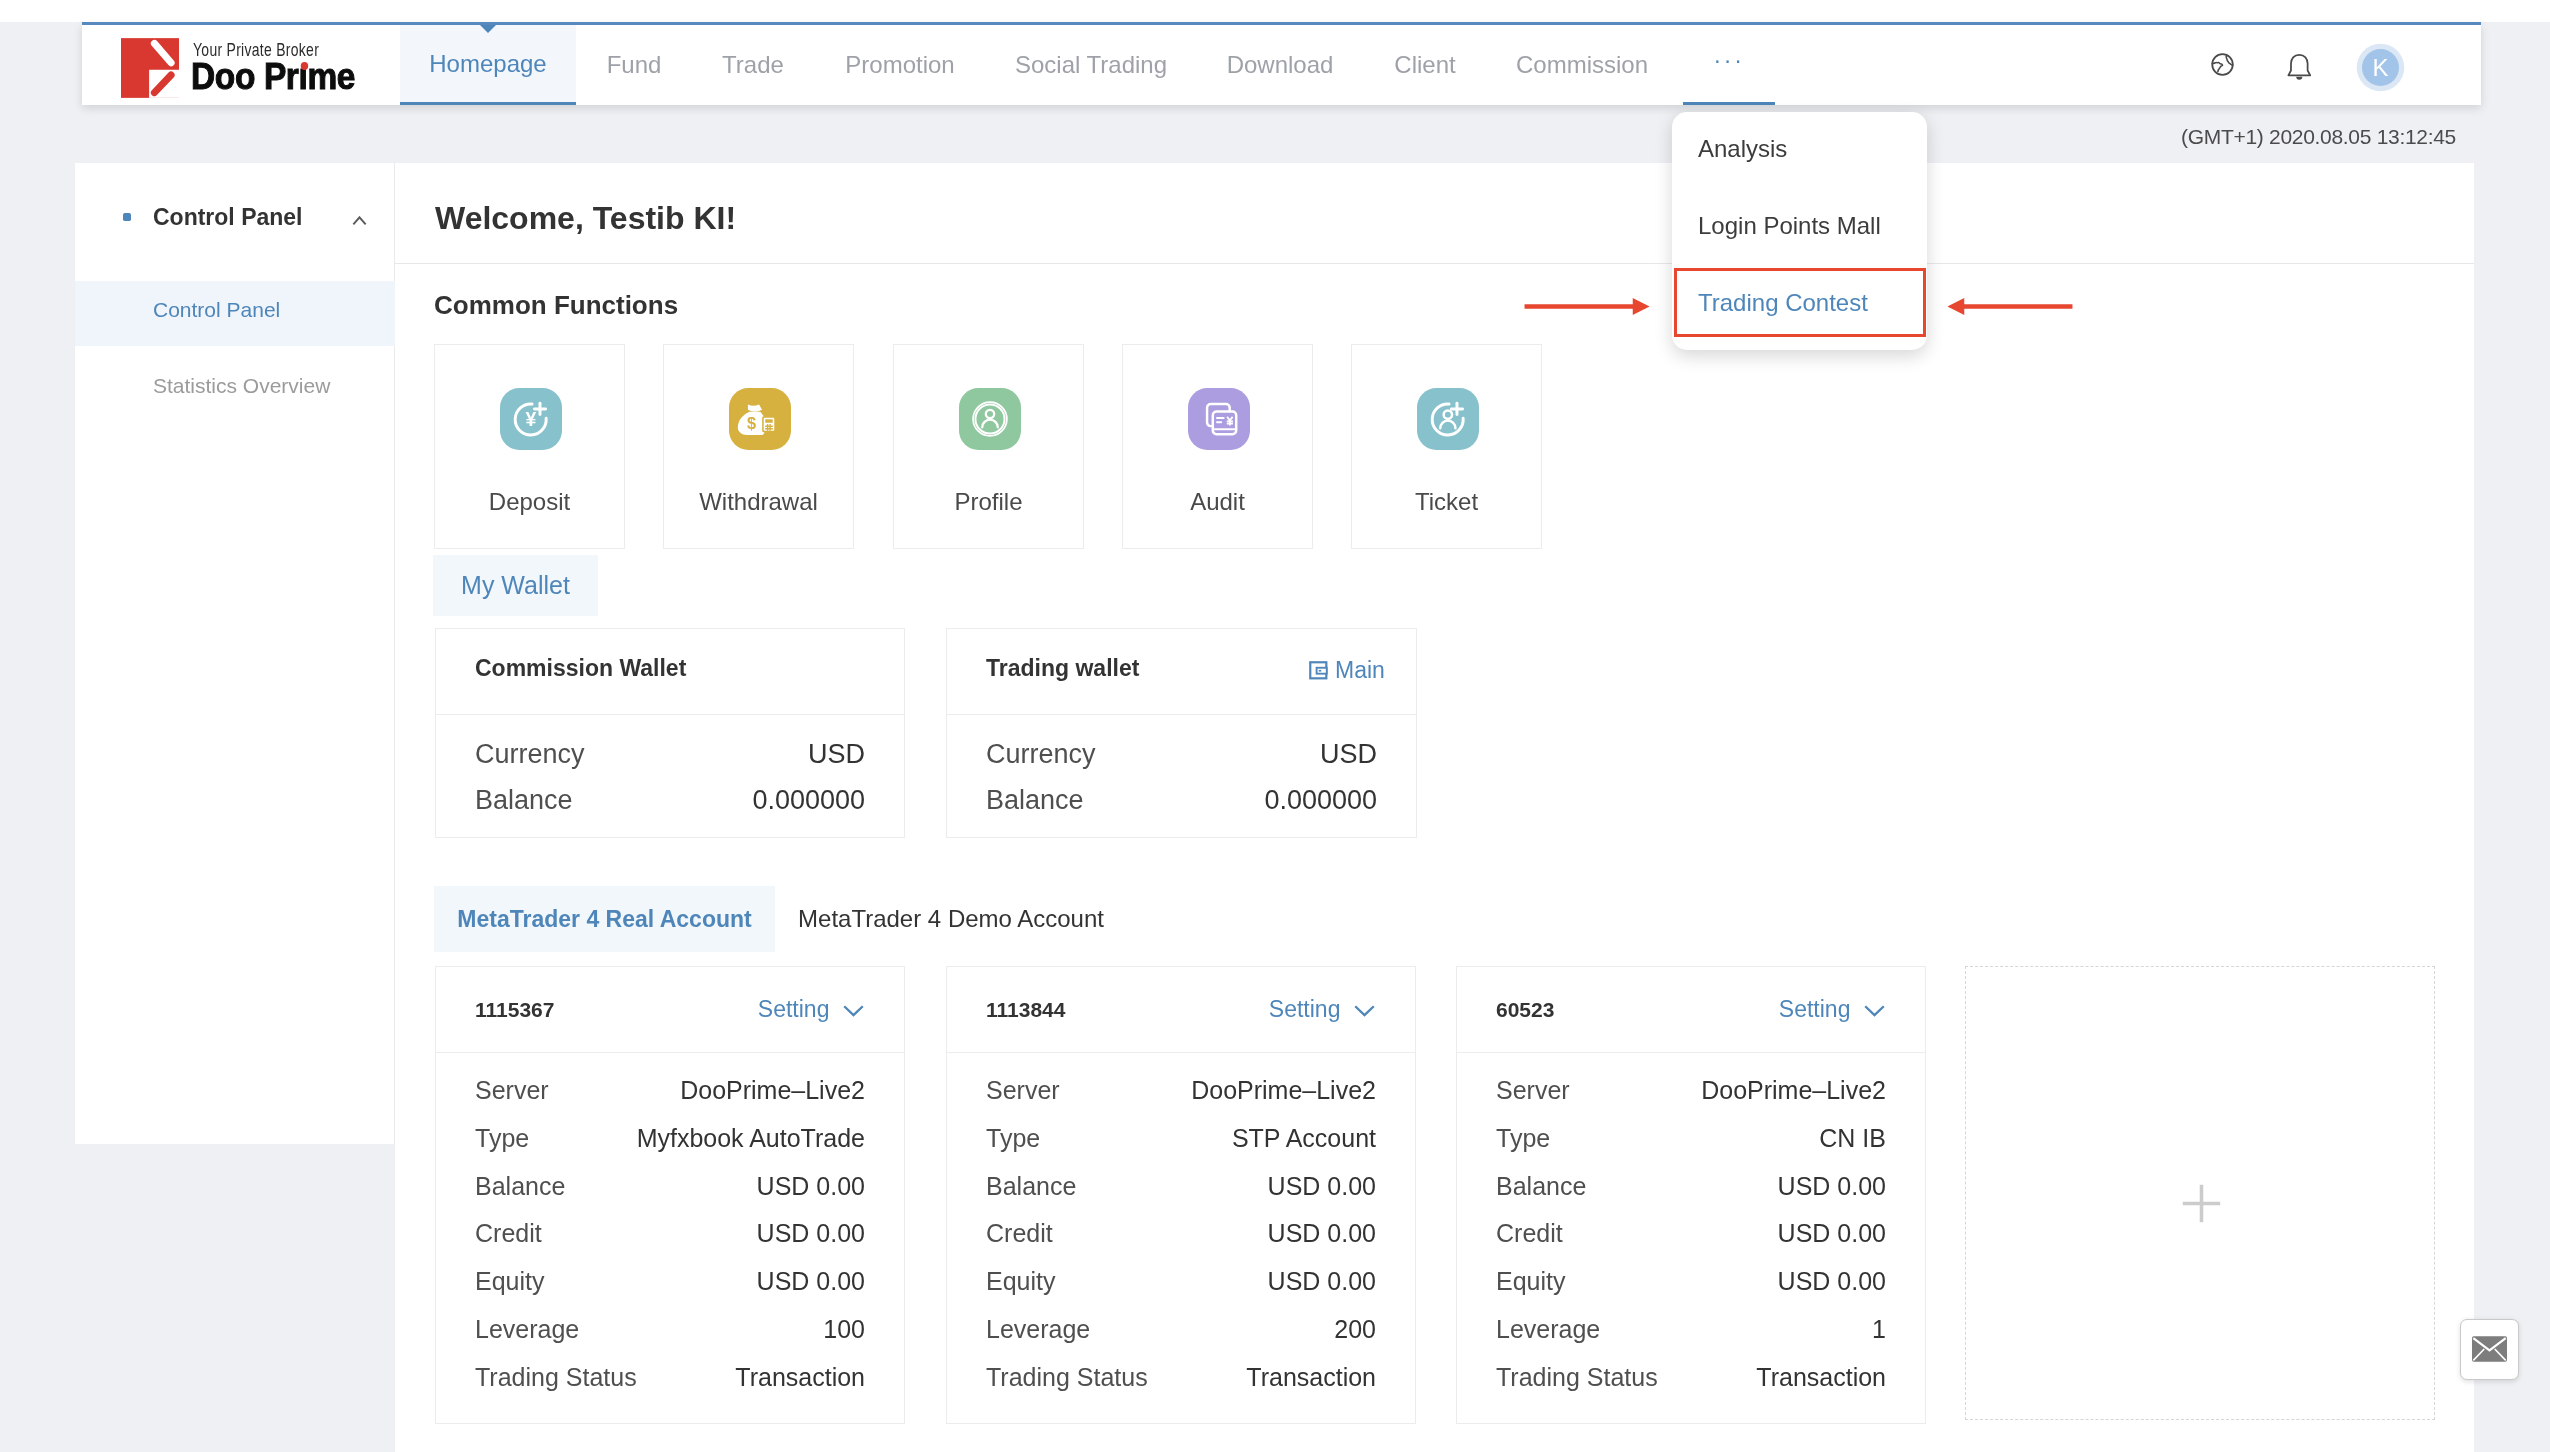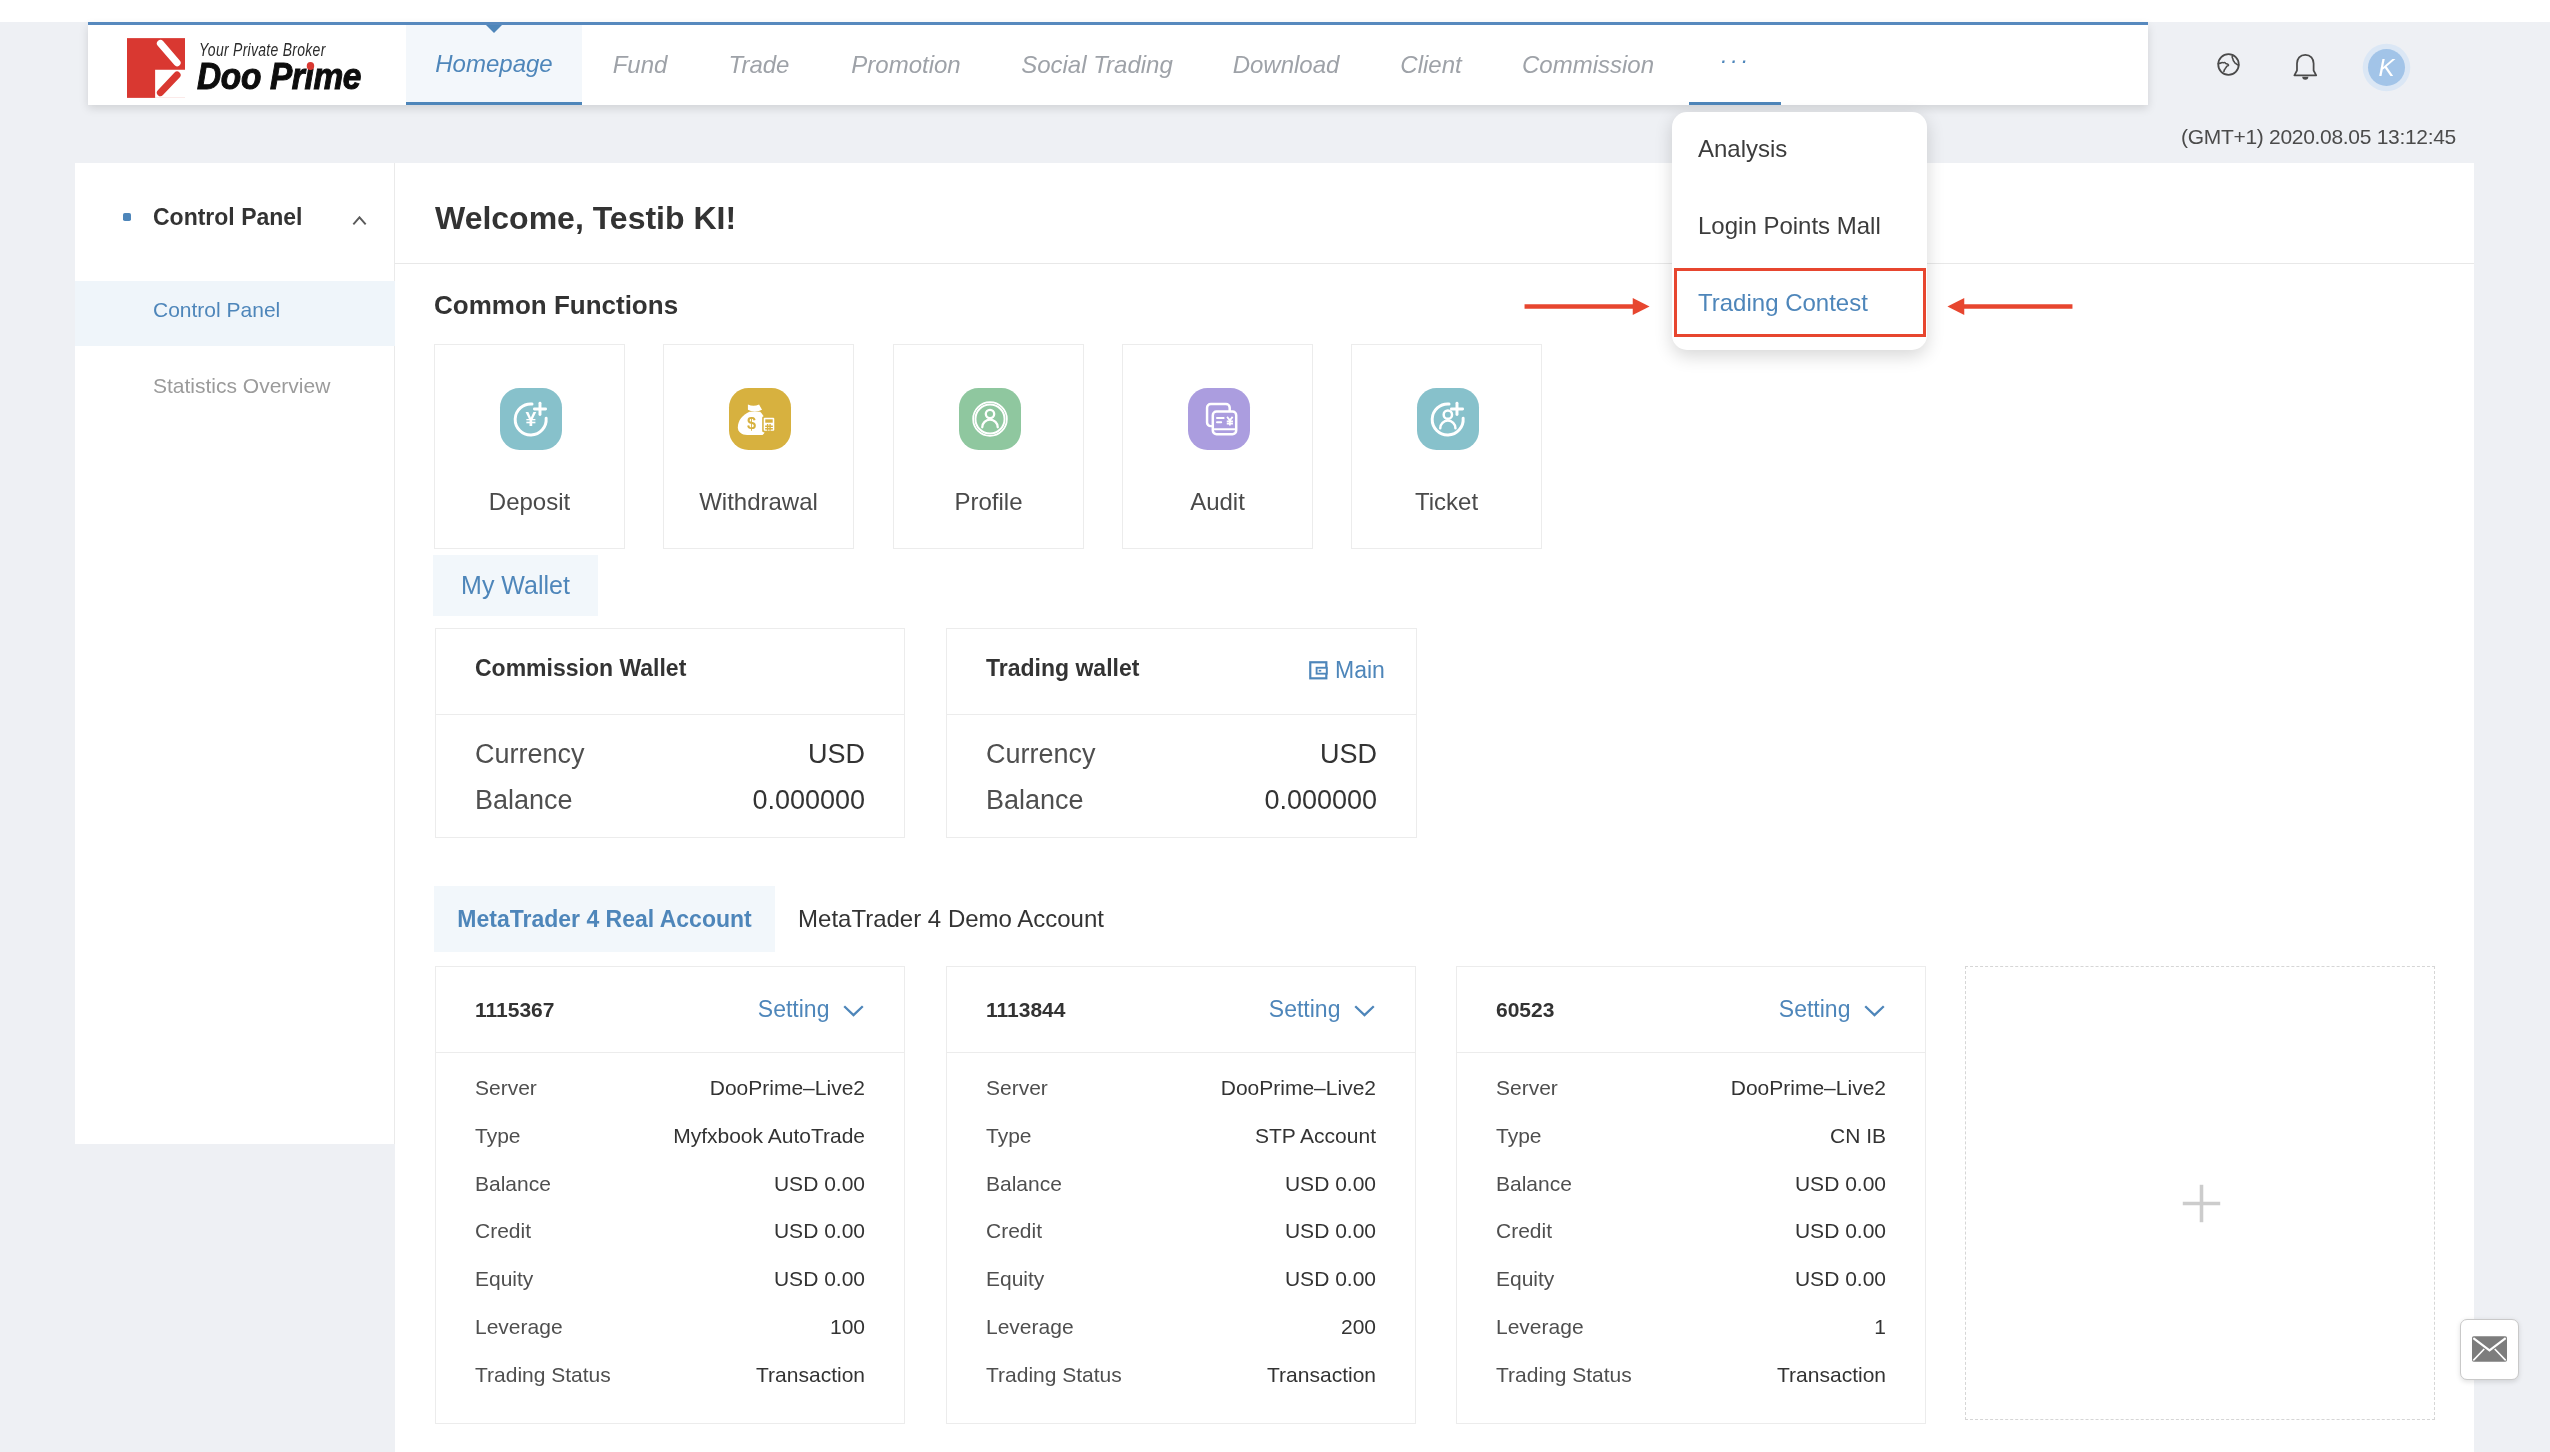--- a/index.html
+++ b/index.html
@@ -1,20 +1,20 @@
 <!DOCTYPE html>
 <html style="font-size:14px"><head>
 <meta charset="utf-8">
 <style>
 * { margin:0; padding:0; box-sizing:border-box; }
 html,body { width:2550px; height:1452px; }
 body { font-family:"Liberation Sans", sans-serif; background:#eef0f4; position:relative; overflow:hidden; }
 .abs { position:absolute; }
 .topwhite { left:0; top:0; width:2550px; height:22px; background:#fff; }
-.header { left:88px; top:22px; width:2060px; height:83px; background:#fff; border-top:3.5px solid #5789be; box-shadow:0 3.5px 8.9px rgba(0,0,0,0.13);font-style:italic; }
+.header { left:82px; top:22px; width:2399px; height:83px; background:#fff; border-top:3.5px solid #5789be; box-shadow:0 3.5px 8.9px rgba(0,0,0,0.13); }
 .logo-mark { left:39px; top:13.3px; }
 .logo-tag { left:111px; top:14px; font-size:18.6px; color:#2b2b2b; letter-spacing:0.4px; transform:scaleX(0.75); transform-origin:left; }
 .logo-name { left:109px; top:31px; font-size:36px; font-weight:bold; color:#0d0d0d; letter-spacing:-0.4px; -webkit-text-stroke:1px #0d0d0d; transform:scaleX(0.93); transform-origin:left; }
 .navitem { top:0; height:80px; line-height:80px; font-size:24px; color:#9ea2a8; text-align:center; transform:translateX(-50%); white-space:nowrap; }
 .hometab { left:318px; top:0; width:176px; height:80px; background:#f3f7fb; border-bottom:3.5px solid #4e86ba; text-align:center; line-height:78px; font-size:24px; color:#4e86ba; }
 .hometri { left:398px; top:0px; z-index:3; width:0; height:0; border-left:8px solid transparent; border-right:8px solid transparent; border-top:8px solid #4e86ba; }
 .moretab { left:1601px; top:0; width:92px; height:80px; border-bottom:3.5px solid #4e86ba; text-align:center; line-height:71px; font-size:23px; color:#4e86ba; letter-spacing:2.7px; }
 .time { right:94px; top:125px; font-size:21px; letter-spacing:-0.3px; color:#4b4b4b; }
 .sidebar { left:75px; top:163px; width:320px; height:981px; background:#fff; border-right:0.9px solid #eaeaea; }
 .side-bullet { left:48px; top:50px; width:8px; height:8px; background:#4e86ba; border-radius:1.8px; }
@@ -34,21 +34,21 @@
 .wcard .hd { position:absolute; left:39px; top:26px; font-size:23px; font-weight:bold; color:#333; }
 .wcard .hdiv { position:absolute; left:0; top:85px; width:100%; height:0.9px; background:#ececec; }
 .wrow { position:absolute; left:39px; right:39px; font-size:27px; color:#4f4f4f; }
 .wrow .v { float:right; color:#333; }
 .mttab-active { left:39px; top:723px; width:341px; height:66px; background:#f2f7fb; text-align:center; line-height:66px; font-size:23px; white-space:nowrap; font-weight:bold; color:#4e86ba; }
 .mttab { left:556px; top:723px; height:66px; line-height:66px; font-size:24px; color:#333; transform:translateX(-50%); white-space:nowrap; }
 .acard { top:803px; width:470px; height:458px; border:1.8px solid #ececec; background:#fff; }
 .acard .num { position:absolute; left:39px; top:31px; font-size:21px; font-weight:bold; color:#333; }
 .acard .set { position:absolute; right:39px; top:29px; font-size:23px; color:#4e86ba; }
 .acard .hdiv { position:absolute; left:0; top:85px; width:100%; height:0.9px; background:#ececec; }
-.arow { position:absolute; left:39px; right:39px; height:26.6px; font-size:21px; color:#4f4f4f; }
+.arow { position:absolute; left:39px; right:39px; height:26.6px; font-size:25px; color:#4f4f4f; }
 .arow .v { float:right; color:#333; }
 .dashcard { left:1570px; top:803px; width:470px; height:454px; border:1.8px dashed #d6d6d6; background:#fff; }
 .mailfab { left:2460px; top:1319px; width:59px; height:61px; background:#fff; border:1.8px solid #c9c9c9; border-radius:7px; box-shadow:0 1.8px 5.3px rgba(0,0,0,0.12); }
 .dropdown { left:1672px; top:112px; width:255px; height:238px; background:#fff; border-radius:15px; box-shadow:0 5.3px 17.7px rgba(0,0,0,0.16); }
 .ditem { position:absolute; left:26px; font-size:24px; color:#3c3c3c; }
 .redbox { left:1674px; top:268px; width:252px; height:69px; border:3.5px solid #e7462f; }
 </style>
 </head>
 <body>
 <div class="abs topwhite"></div>

